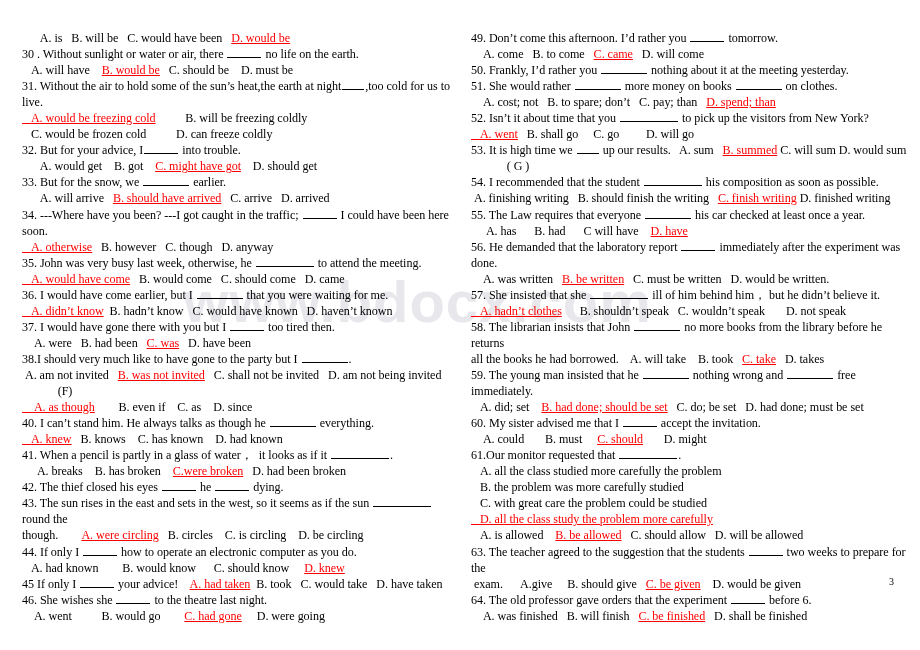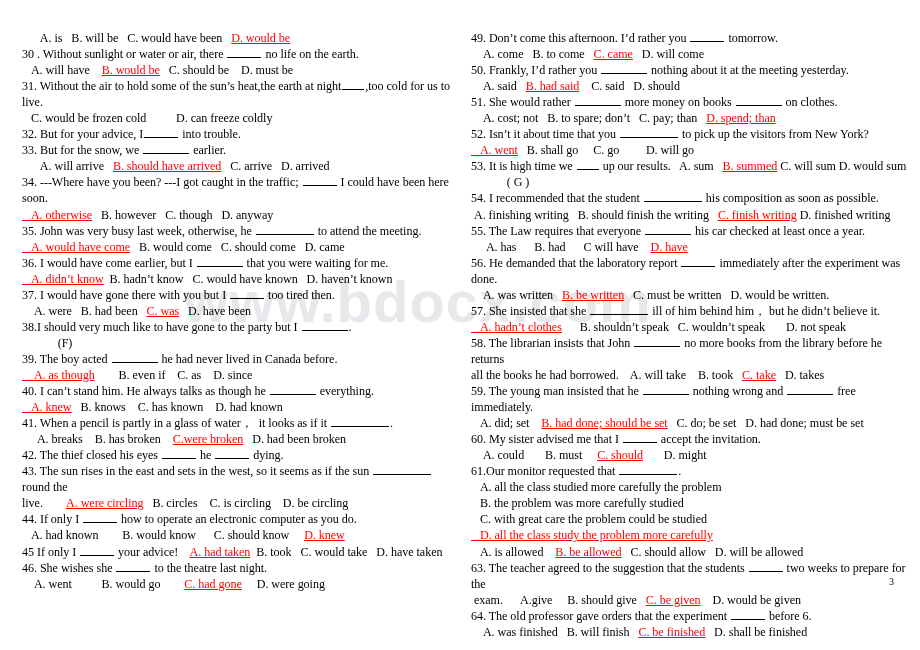--- a/index.html
+++ b/index.html
@@ -88,54 +88,55 @@
 <div id="page">
 
   <div class="watermark">www.bdocx.com</div>
 
   <div class="columns">
     <div class="col left" id="col-left">
         <div class="ln"><span>      A. is   B. will be   C. would have been   </span><span class="red">D. would be</span></div>
         <div class="ln"><span>30 . Without sunlight or water or air, there <span class="blank b-m"></span> no life on the earth.</span></div>
         <div class="ln"><span>   A. will have    </span><span class="red">B. would be</span><span>   C. should be    D. must be</span></div>
         <div class="ln"><span>31. Without the air to hold some of the sun’s heat,the earth at night<span class="blank b-s"></span>,too cold for us to live.</span></div>
+        <div class="ln"><span class="red">   A. would be freezing cold</span><span>          B. will be freezing coldly</span></div>
         <div class="ln"><span>   C. would be frozen cold          D. can freeze coldly</span></div>
         <div class="ln"><span>32. But for your advice, I<span class="blank b-m"></span> into trouble.</span></div>
+        <div class="ln"><span>      A. would get    B. got    </span><span class="red">C. might have got</span><span>    D. should get</span></div>
         <div class="ln"><span>33. But for the snow, we <span class="blank b-l"></span> earlier.</span></div>
         <div class="ln"><span>      A. will arrive   </span><span class="red">B. should have arrived</span><span>   C. arrive   D. arrived</span></div>
         <div class="ln"><span>34. ---Where have you been? ---I got caught in the traffic; <span class="blank b-m"></span> I could have been here soon.</span></div>
         <div class="ln"><span class="red">   A. otherwise</span><span>   B. however   C. though   D. anyway</span></div>
         <div class="ln"><span>35. John was very busy last week, otherwise, he <span class="blank b-xl"></span> to attend the meeting.</span></div>
         <div class="ln"><span class="red">   A. would have come</span><span>   B. would come   C. should come   D. came</span></div>
         <div class="ln"><span>36. I would have come earlier, but I <span class="blank b-l"></span> that you were waiting for me.</span></div>
         <div class="ln"><span class="red">   A. didn’t know</span><span>  B. hadn’t know   C. would have known   D. haven’t known</span></div>
         <div class="ln"><span>37. I would have gone there with you but I <span class="blank b-m"></span> too tired then.</span></div>
         <div class="ln"><span>    A. were   B. had been   </span><span class="red">C. was</span><span>   D. have been</span></div>
         <div class="ln"><span>38.I should very much like to have gone to the party but I <span class="blank b-l"></span>.</span></div>
+        <div class="ln"><span> A. am not invited   </span><span class="red">B. was not invited</span><span>   C. shall not be invited   D. am not being invited</span></div>
         <div class="ln"><span>            (F)</span></div>
-        <div class="ln"><span>39. The boy acted <span class="blank b-l"></span> he had never lived in Canada before.</span></div>
         <div class="ln"><span class="red">    A. as though</span><span>        B. even if    C. as    D. since</span></div>
         <div class="ln"><span>40. I can’t stand him. He always talks as though he <span class="blank b-l"></span> everything.</span></div>
         <div class="ln"><span class="red">   A. knew</span><span>   B. knows    C. has known    D. had known</span></div>
         <div class="ln"><span>41. When a pencil is partly in a glass of water，  it looks as if it <span class="blank b-xl"></span>.</span></div>
         <div class="ln"><span>     A. breaks    B. has broken    </span><span class="red">C.were broken</span><span>   D. had been broken</span></div>
         <div class="ln"><span>42. The thief closed his eyes <span class="blank b-m"></span> he <span class="blank b-m"></span> dying.</span></div>
         <div class="ln"><span>43. The sun rises in the east and sets in the west, so it seems as if the sun <span class="blank b-xl"></span>round the</span></div>
-        <div class="ln"><span>live.        </span><span class="red">A. were circling</span><span>   B. circles    C. is circling    D. be circling</span></div>
+        <div class="ln"><span>though.        </span><span class="red">A. were circling</span><span>   B. circles    C. is circling    D. be circling</span></div>
         <div class="ln"><span>44. If only I <span class="blank b-m"></span> how to operate an electronic computer as you do.</span></div>
         <div class="ln"><span>   A. had known        B. would know      C. should know     </span><span class="red">D. knew</span></div>
         <div class="ln"><span>45 If only I <span class="blank b-m"></span> your advice!    </span><span class="red">A. had taken</span><span>  B. took   C. would take   D. have taken</span></div>
         <div class="ln"><span>46. She wishes she <span class="blank b-m"></span> to the theatre last night.</span></div>
         <div class="ln"><span>    A. went          B. would go        </span><span class="red">C. had gone</span><span>     D. were going</span></div>
       </div>
     <div class="col right" id="col-right">
         <div class="ln"><span>49. Don’t come this afternoon. I’d rather you <span class="blank b-m"></span> tomorrow.</span></div>
         <div class="ln"><span>    A. come   B. to come   </span><span class="red">C. came</span><span>   D. will come</span></div>
         <div class="ln"><span>50. Frankly, I’d rather you <span class="blank b-l"></span> nothing about it at the meeting yesterday.</span></div>
-        <div class="ln"><span>    A. said   </span><span class="red">B. had said</span><span>    C. said   D. should</span></div>
         <div class="ln"><span>51. She would rather <span class="blank b-l"></span> more money on books <span class="blank b-l"></span> on clothes.</span></div>
         <div class="ln"><span>    A. cost; not   B. to spare; don’t   C. pay; than   </span><span class="red">D. spend; than</span></div>
         <div class="ln"><span>52. Isn’t it about time that you <span class="blank b-xl"></span> to pick up the visitors from New York?</span></div>
         <div class="ln"><span class="red">   A. went</span><span>   B. shall go     C. go         D. will go</span></div>
         <div class="ln"><span>53. It is high time we <span class="blank b-s"></span> up our results.   A. sum   </span><span class="red">B. summed</span><span> C. will sum D. would sum</span></div>
         <div class="ln"><span>            ( G )</span></div>
         <div class="ln"><span>54. I recommended that the student <span class="blank b-xl"></span> his composition as soon as possible.</span></div>
         <div class="ln"><span> A. finishing writing   B. should finish the writing   </span><span class="red">C. finish writing</span><span> D. finished writing</span></div>
         <div class="ln"><span>55. The Law requires that everyone <span class="blank b-l"></span> his car checked at least once a year.</span></div>
         <div class="ln"><span>     A. has      B. had      C will have    </span><span class="red">D. have</span></div>

